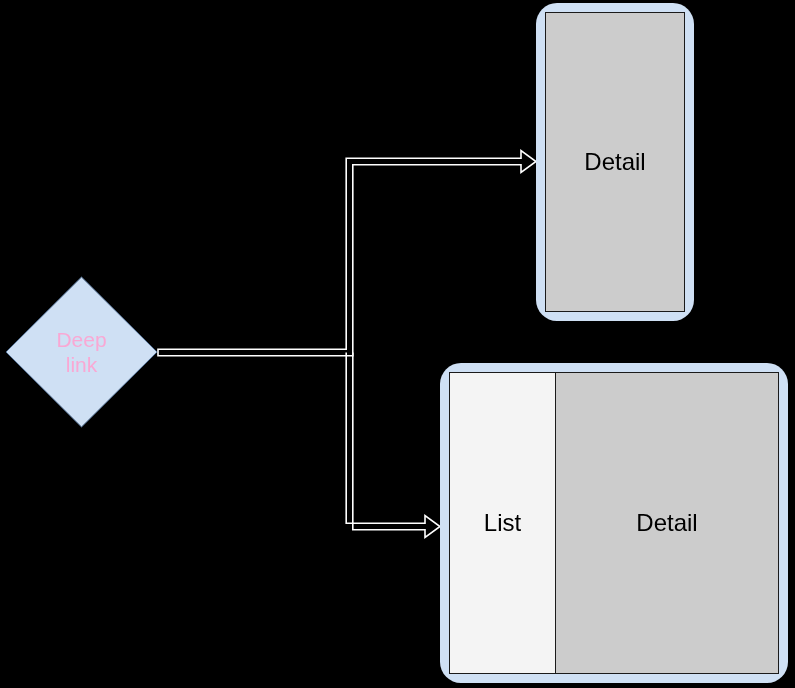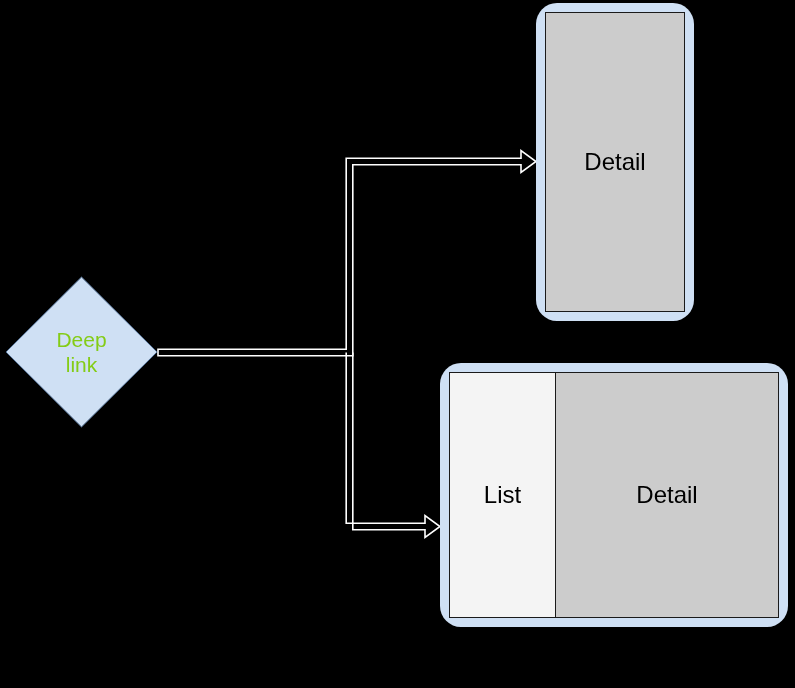--- a/index.html
+++ b/index.html
@@ -46,21 +46,21 @@
   .diamond-label {
     position: absolute;
     left: 0;
     top: 0;
     width: 153px;
     height: 152px;
     display: flex;
     flex-direction: column;
     align-items: center;
     justify-content: center;
-    color: #84cc16;
+    color: #f9a8d4;
     font-size: 21px;
     line-height: 25px;
     text-align: center;
     white-space: pre-line;
   }
 
   
   .device-frame {
     position: absolute;
     background: #cfe0f4;
@@ -103,21 +103,21 @@
   }
   #phone-detail .pane-detail {
     flex: 1 1 auto;
   }
 
   
   #tablet-list-detail {
     left: 440px;
     top: 363px;
     width: 348px;
-    height: 264px;
+    height: 320px;
   }
   #tablet-list-detail .pane-list {
     width: 106px;
     flex: 0 0 106px;
   }
   #tablet-list-detail .pane-detail {
     flex: 1 1 auto;
   }
 </style>
 </head>

